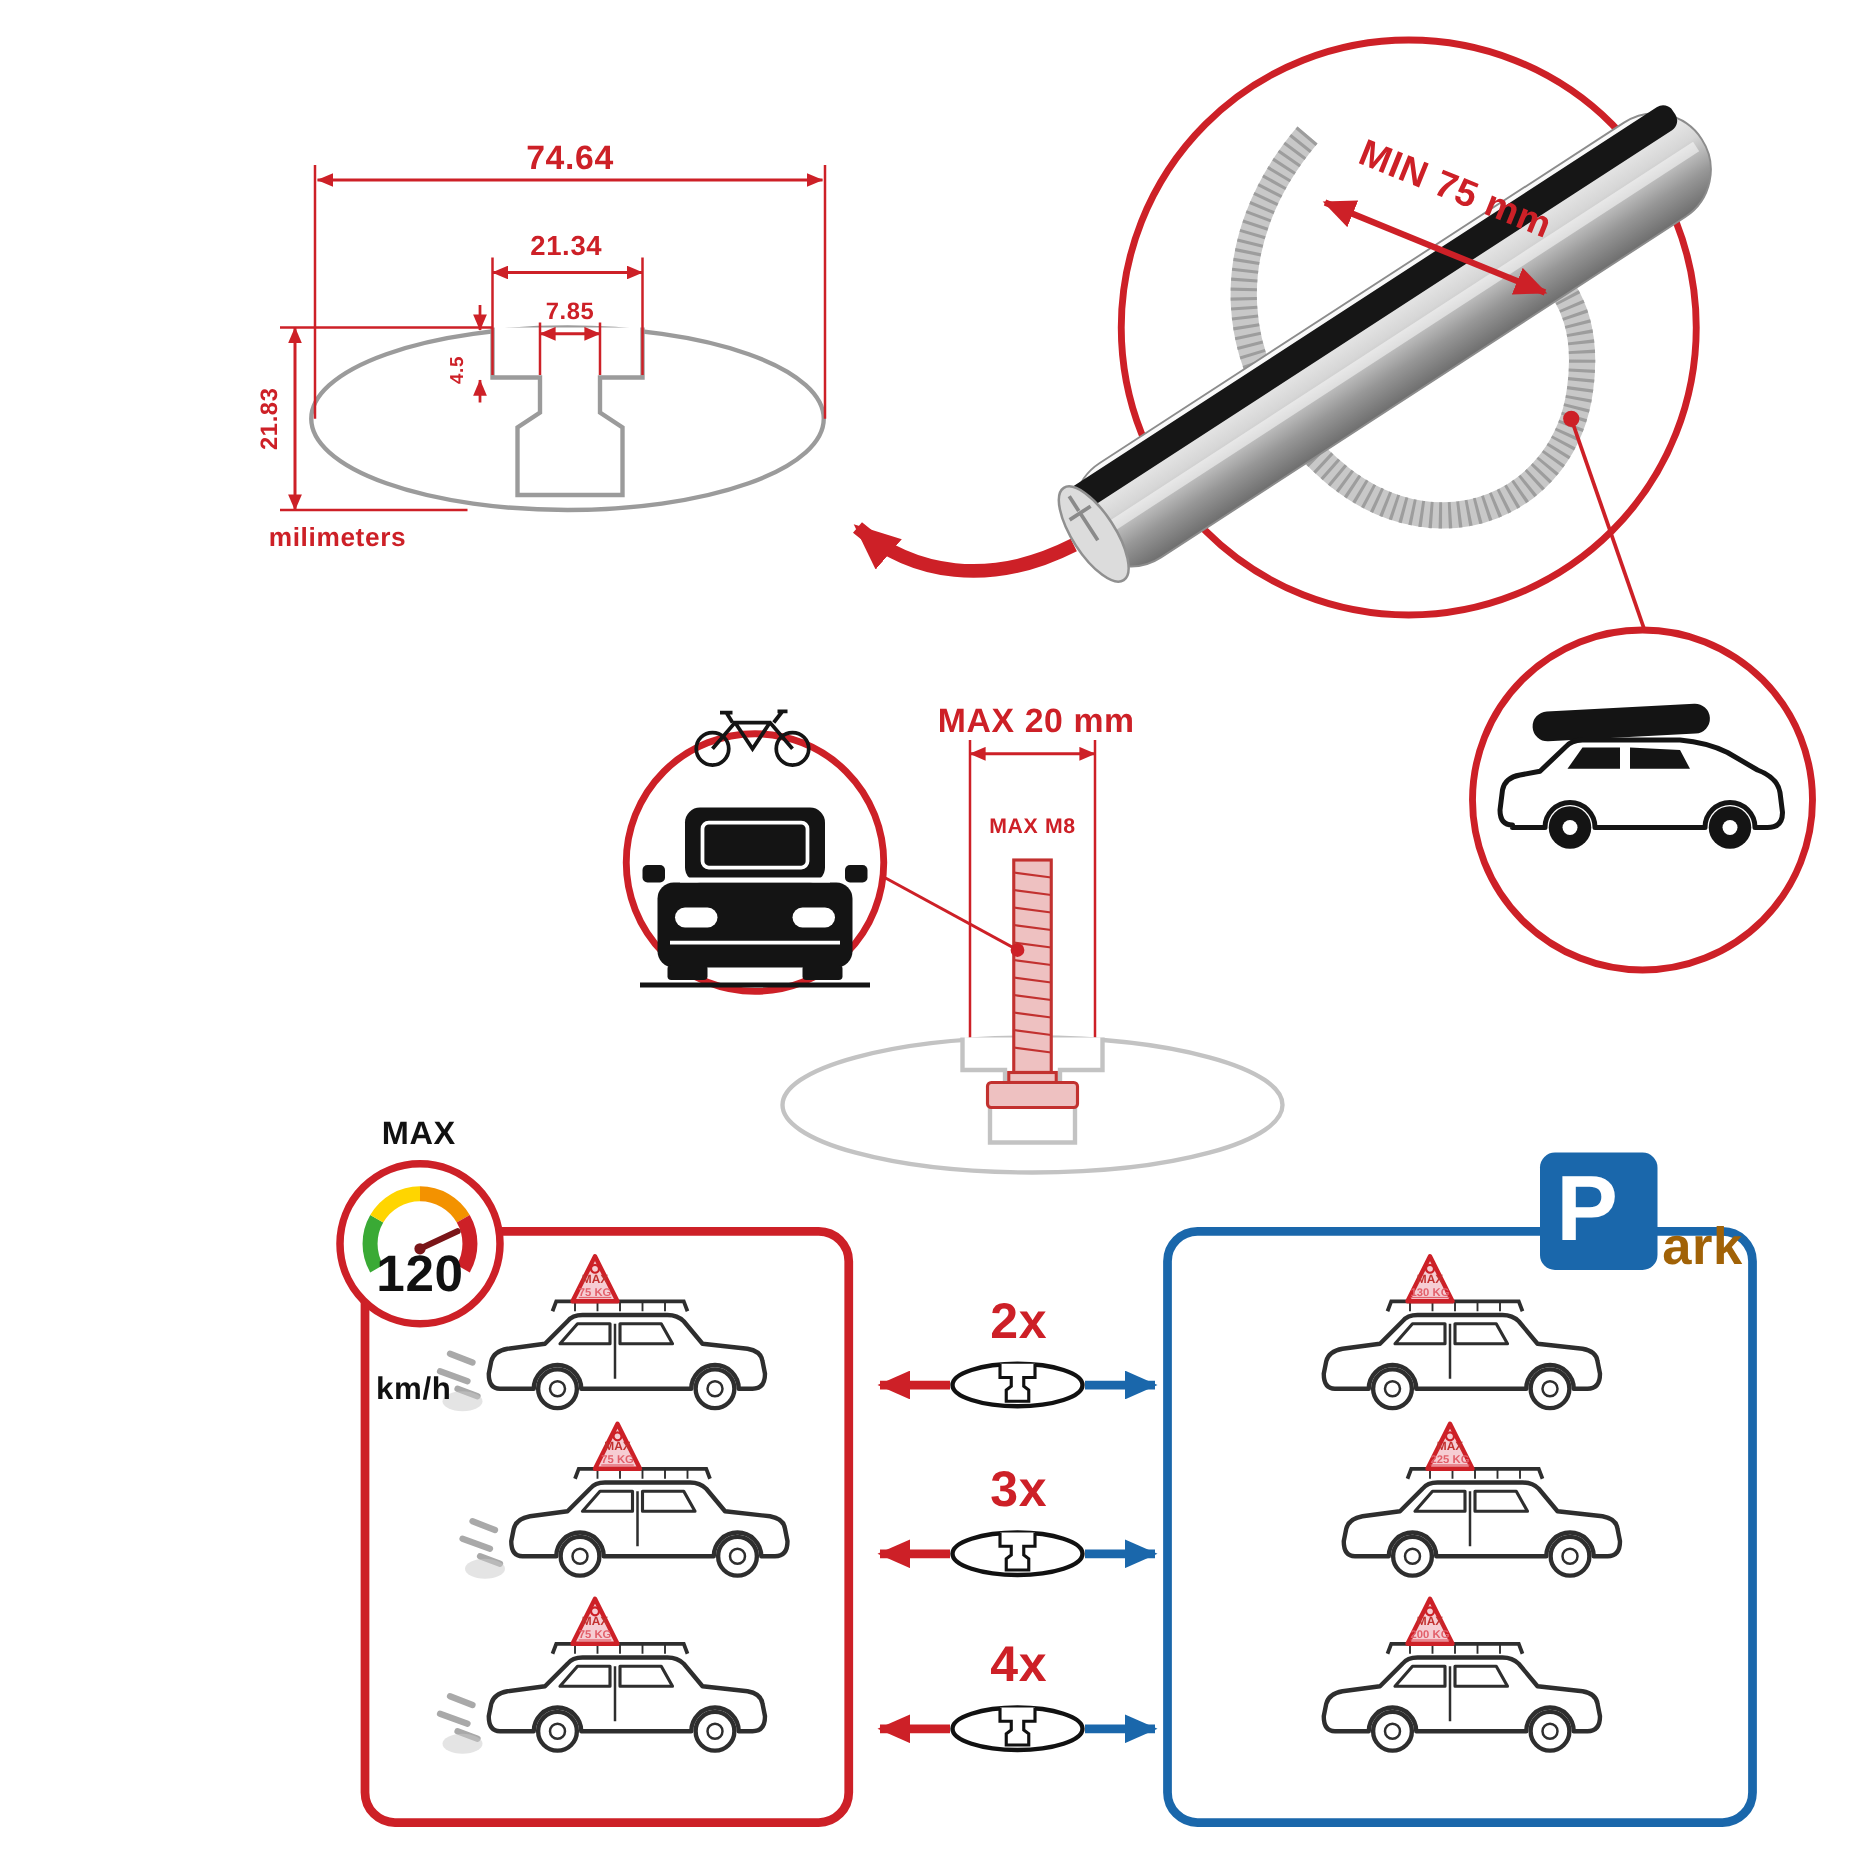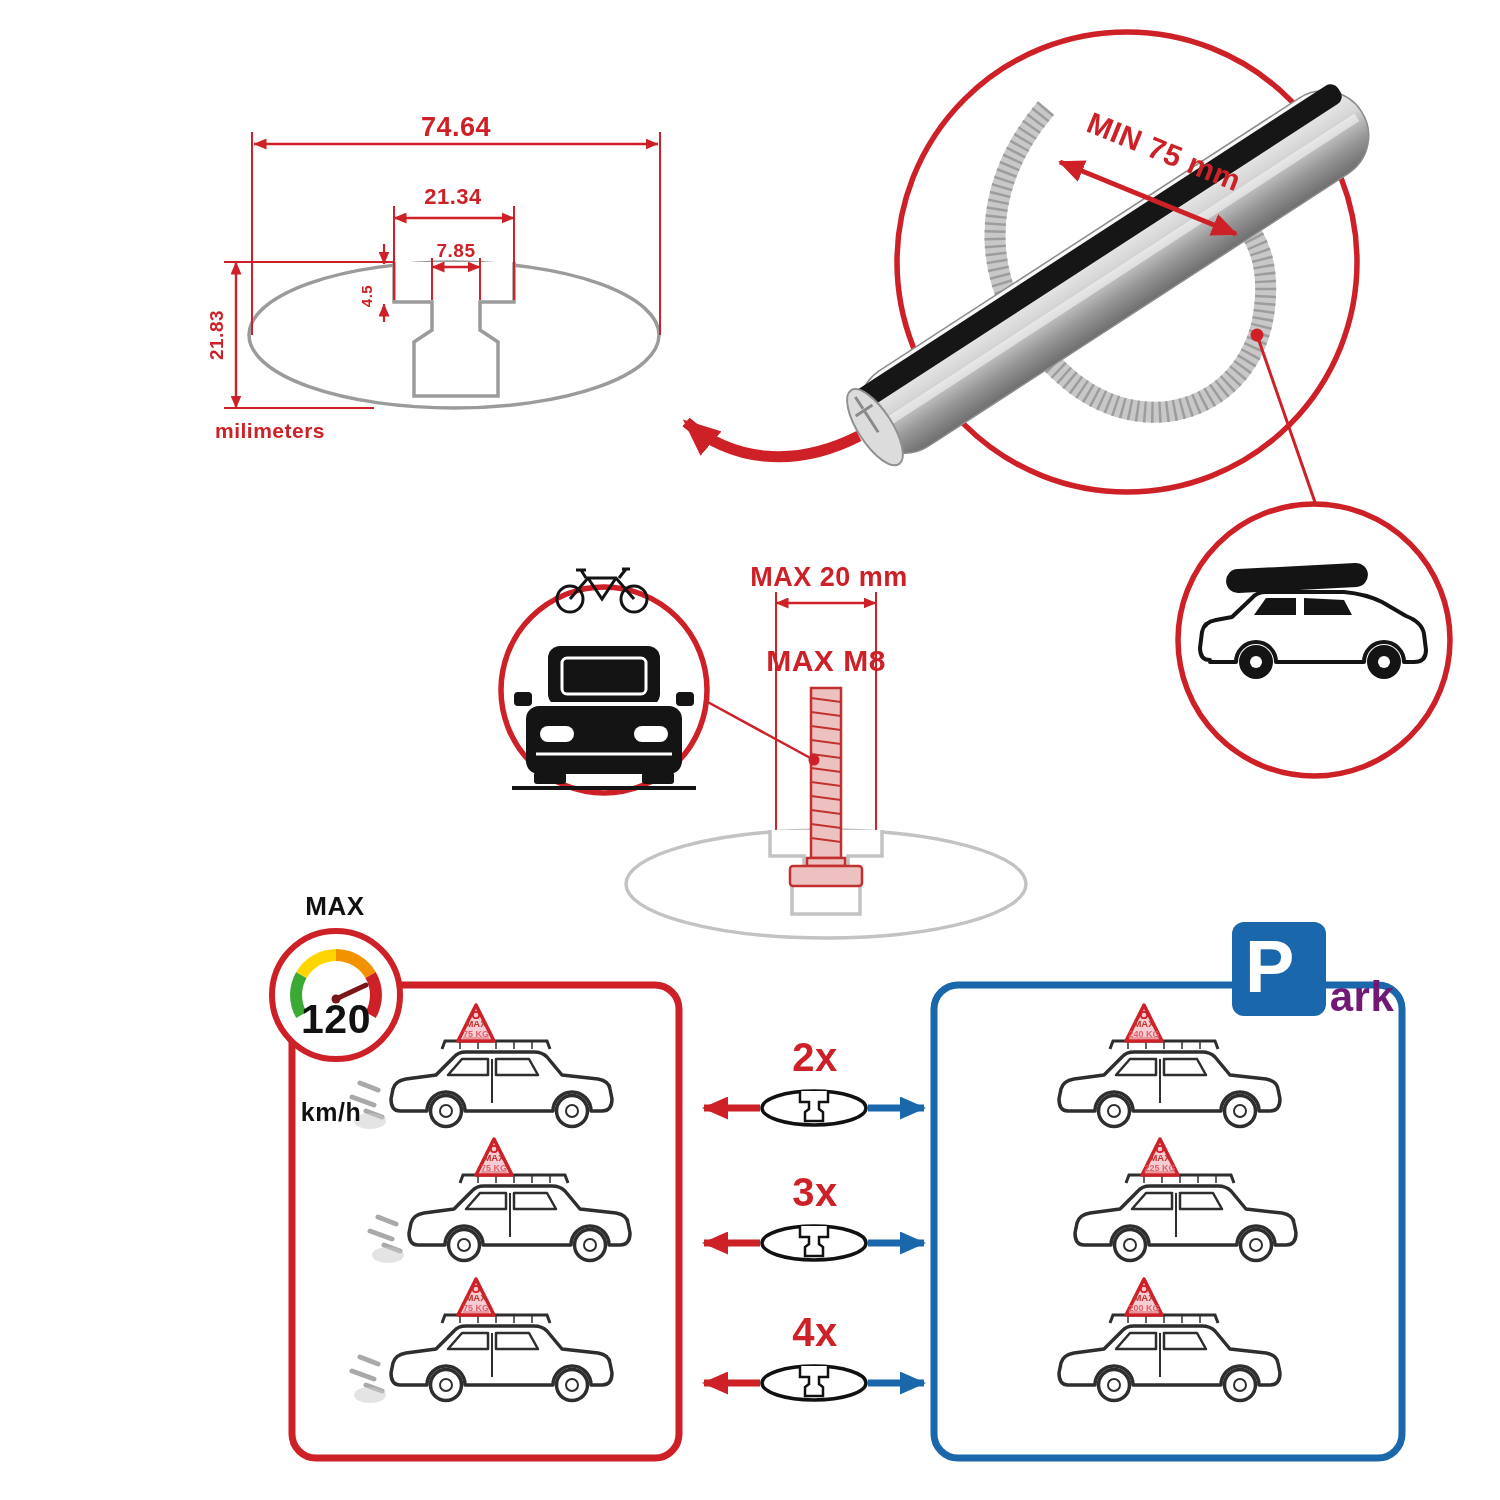--- a/index.html
+++ b/index.html
@@ -5,21 +5,21 @@
   html,body{margin:0;padding:0;background:#fff;}
   #stage{position:relative;width:1500px;height:1500px;background:#fff;overflow:hidden;
          font-family:"Liberation Sans",sans-serif;margin-left:14px;}
   #stage svg{position:absolute;left:0;top:0;}
   .lbl{position:absolute;transform:translate(-50%,-50%);font-weight:700;color:#cd2027;
        white-space:nowrap;line-height:1;letter-spacing:0.5px;}
   .rotv{transform:translate(-50%,-50%) rotate(-90deg);}
   .rot22{transform:translate(-50%,-50%) rotate(22deg);}
   .black{color:#111;}
   .white{color:#fff;}
-  .blue{color:#701a75;}
+  .blue{color:#a16207;}
   .signmax{color:#c2312f;letter-spacing:0;}
   .signval{color:#e2606b;letter-spacing:0;text-decoration:underline;}
 </style>
 </head>
 <body>
 
 <div id="stage">
 
 <svg width="1500" height="1500" viewBox="0 0 1500 1500">
   <defs>
@@ -221,40 +221,40 @@
 </svg>
 
 <span class="lbl" style="left:442px;top:127px;font-size:27px">74.64</span>
 <span class="lbl" style="left:439px;top:197px;font-size:22px">21.34</span>
 <span class="lbl" style="left:442px;top:250px;font-size:19px">7.85</span>
 <span class="lbl rotv" style="left:202px;top:335px;font-size:19px">21.83</span>
 <span class="lbl rotv" style="left:352px;top:296px;font-size:15px">4.5</span>
 <span class="lbl" style="left:256px;top:430px;font-size:21px">milimeters</span>
 <span class="lbl rot22" style="left:1150px;top:152px;font-size:30px">MIN 75 mm</span>
 <span class="lbl" style="left:815px;top:577px;font-size:27px">MAX 20 mm</span>
-<span class="lbl" style="left:812px;top:661px;font-size:30px">MAX M8</span>
+<span class="lbl" style="left:812px;top:661px;font-size:17px">MAX M8</span>
 
 <span class="lbl black" style="left:321px;top:906px;font-size:26px">MAX</span>
 <span class="lbl black" style="left:322px;top:1019px;font-size:41px">120</span>
 <span class="lbl black" style="left:317px;top:1112px;font-size:25px">km/h</span>
 
 <span class="lbl white" style="left:1256px;top:967px;font-size:74px">P</span>
 <span class="lbl blue" style="left:1348px;top:997px;font-size:42px">ark</span>
 
 <span class="lbl" style="left:801px;top:1057px;font-size:40px">2x</span>
 <span class="lbl" style="left:801px;top:1192px;font-size:40px">3x</span>
 <span class="lbl" style="left:801px;top:1332px;font-size:40px">4x</span>
 
 <span class="lbl signmax" style="left:462px;top:1024px;font-size:9.5px">MAX</span>
 <span class="lbl signval" style="left:462px;top:1034px;font-size:9px">75 KG</span>
 <span class="lbl signmax" style="left:480px;top:1158px;font-size:9.5px">MAX</span>
 <span class="lbl signval" style="left:480px;top:1168px;font-size:9px">75 KG</span>
 <span class="lbl signmax" style="left:462px;top:1298px;font-size:9.5px">MAX</span>
 <span class="lbl signval" style="left:462px;top:1308px;font-size:9px">75 KG</span>
 
 <span class="lbl signmax" style="left:1130px;top:1024px;font-size:9.5px">MAX</span>
-<span class="lbl signval" style="left:1130px;top:1034px;font-size:9px">240 KG</span>
+<span class="lbl signval" style="left:1130px;top:1034px;font-size:9px">130 KG</span>
 <span class="lbl signmax" style="left:1146px;top:1158px;font-size:9.5px">MAX</span>
 <span class="lbl signval" style="left:1146px;top:1168px;font-size:9px">225 KG</span>
 <span class="lbl signmax" style="left:1130px;top:1298px;font-size:9.5px">MAX</span>
 <span class="lbl signval" style="left:1130px;top:1308px;font-size:9px">200 KG</span>
 
 </div>
 
 </body></html>

